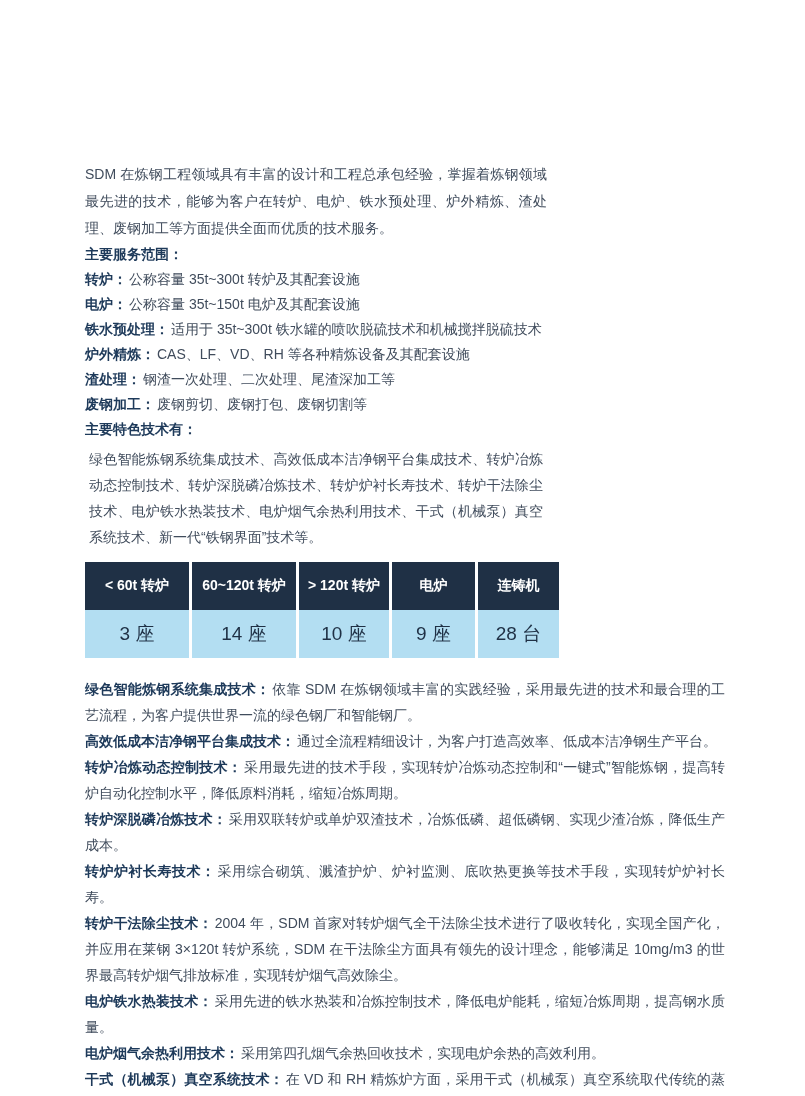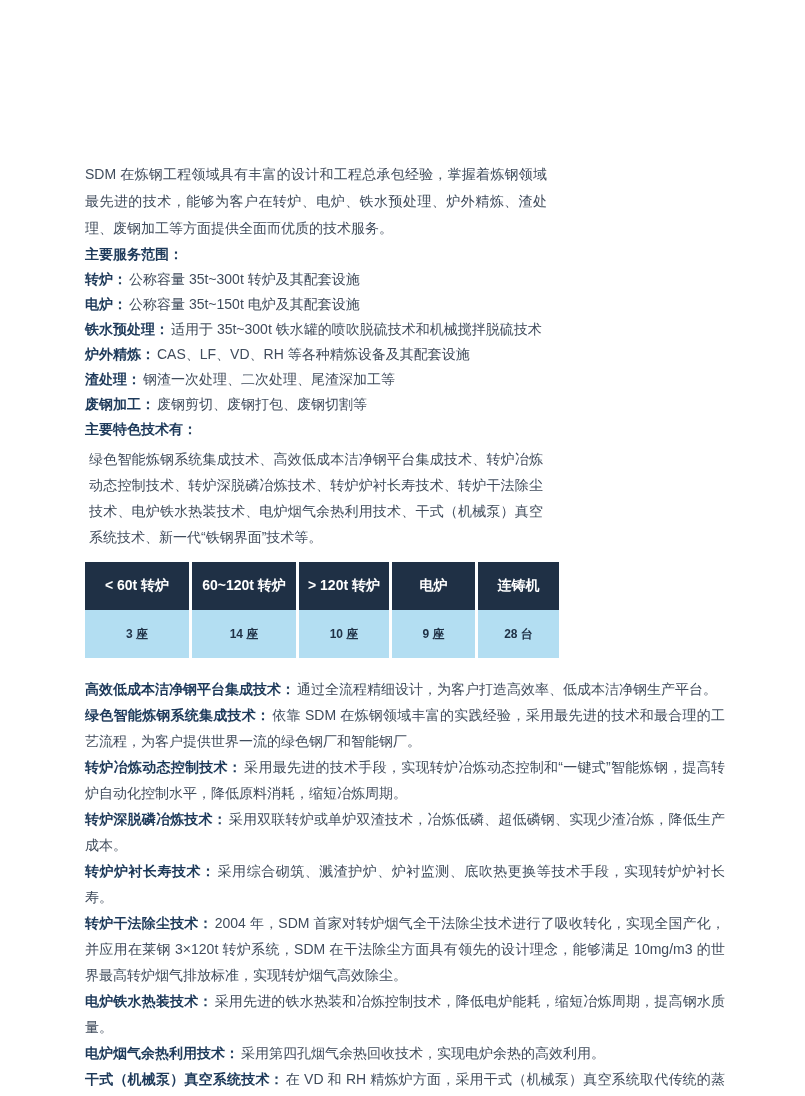--- a/index.html
+++ b/index.html
@@ -82,22 +82,22 @@
   .cap-table th:first-child, .cap-table td:first-child { border-left: none; }
   .cap-table th {
     background: var(--table-header-navy, #1f3045);
     color: #ffffff;
     font-size: 14px;
     font-weight: bold;
   }
   .cap-table td {
     background: var(--table-row-blue, #b3def2);
     color: var(--table-header-navy, #1f3045);
-    font-size: 12px;
-    font-weight: bold;
+    font-size: 19px;
+    font-weight: normal;
     text-align: center;
   }
   .w1 { width: 104px; } .w2 { width: 104px; } .w3 { width: 90px; }
   .w4 { width: 83px; }  .w5 { width: 81px; }
   .tech-block {
     width: 640px;
     margin-top: 18px;
   }
   .tech {
     margin: 0;
@@ -143,22 +143,22 @@
         <td>3 座</td>
         <td>14 座</td>
         <td>10 座</td>
         <td>9 座</td>
         <td>28 台</td>
       </tr>
     </tbody>
   </table>
 
   <div class="tech-block">
+    <p class="tech"><b class="lbl">绿色智能炼钢系统集成技术：</b><span>依靠 SDM 在炼钢领域丰富的实践经验，采用最先进的技术和最合理的工艺流程，为客户提供世界一流的绿色钢厂和智能钢厂。</span></p>
     <p class="tech"><b class="lbl">高效低成本洁净钢平台集成技术：</b><span>通过全流程精细设计，为客户打造高效率、低成本洁净钢生产平台。</span></p>
-    <p class="tech"><b class="lbl">绿色智能炼钢系统集成技术：</b><span>依靠 SDM 在炼钢领域丰富的实践经验，采用最先进的技术和最合理的工艺流程，为客户提供世界一流的绿色钢厂和智能钢厂。</span></p>
     <p class="tech"><b class="lbl">转炉冶炼动态控制技术：</b><span>采用最先进的技术手段，实现转炉冶炼动态控制和“一键式”智能炼钢，提高转炉自动化控制水平，降低原料消耗，缩短冶炼周期。</span></p>
     <p class="tech"><b class="lbl">转炉深脱磷冶炼技术：</b><span>采用双联转炉或单炉双渣技术，冶炼低磷、超低磷钢、实现少渣冶炼，降低生产成本。</span></p>
     <p class="tech"><b class="lbl">转炉炉衬长寿技术：</b><span>采用综合砌筑、溅渣护炉、炉衬监测、底吹热更换等技术手段，实现转炉炉衬长寿。</span></p>
     <p class="tech"><b class="lbl">转炉干法除尘技术：</b><span>2004 年，SDM 首家对转炉烟气全干法除尘技术进行了吸收转化，实现全国产化，并应用在莱钢 3×120t 转炉系统，SDM 在干法除尘方面具有领先的设计理念，能够满足 10mg/m3 的世界最高转炉烟气排放标准，实现转炉烟气高效除尘。</span></p>
     <p class="tech"><b class="lbl">电炉铁水热装技术：</b><span>采用先进的铁水热装和冶炼控制技术，降低电炉能耗，缩短冶炼周期，提高钢水质量。</span></p>
     <p class="tech"><b class="lbl">电炉烟气余热利用技术：</b><span>采用第四孔烟气余热回收技术，实现电炉余热的高效利用。</span></p>
     <p class="tech"><b class="lbl">干式（机械泵）真空系统技术：</b><span>在 VD 和 RH 精炼炉方面，采用干式（机械泵）真空系统取代传统的蒸汽泵真空系统，降低生产成本，提高抽真空效果。</span></p>
 
   </div>
 

